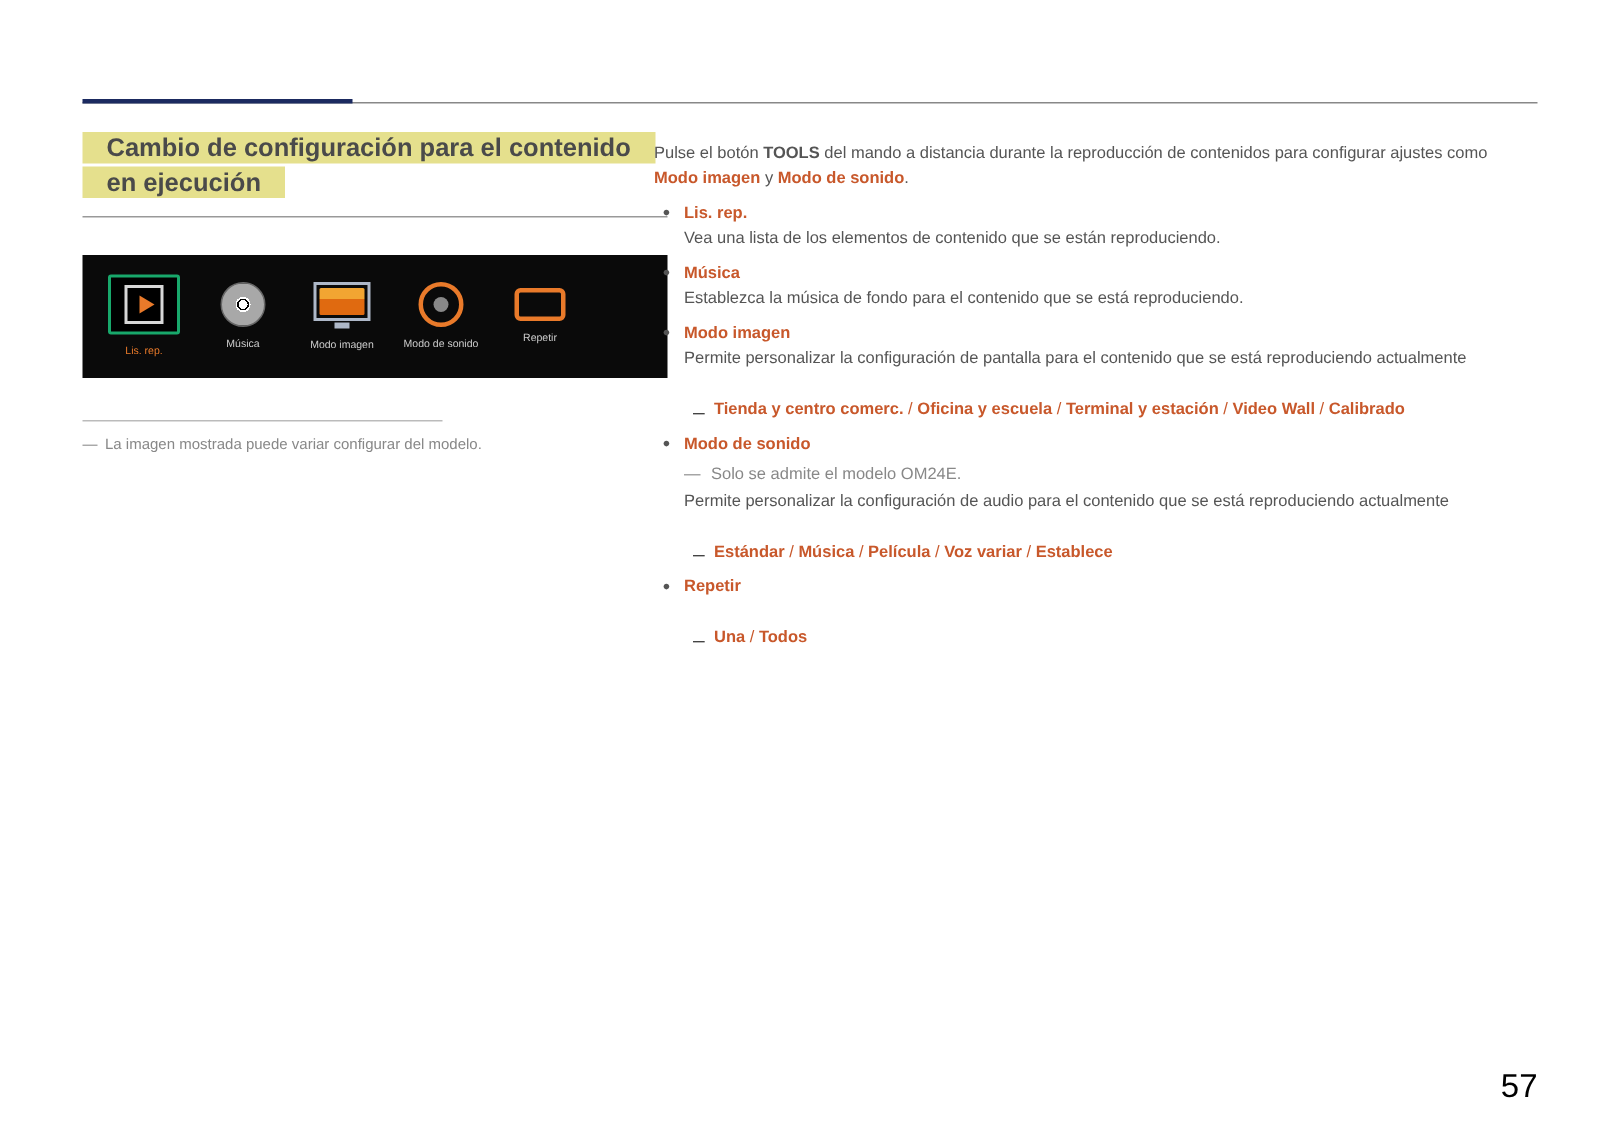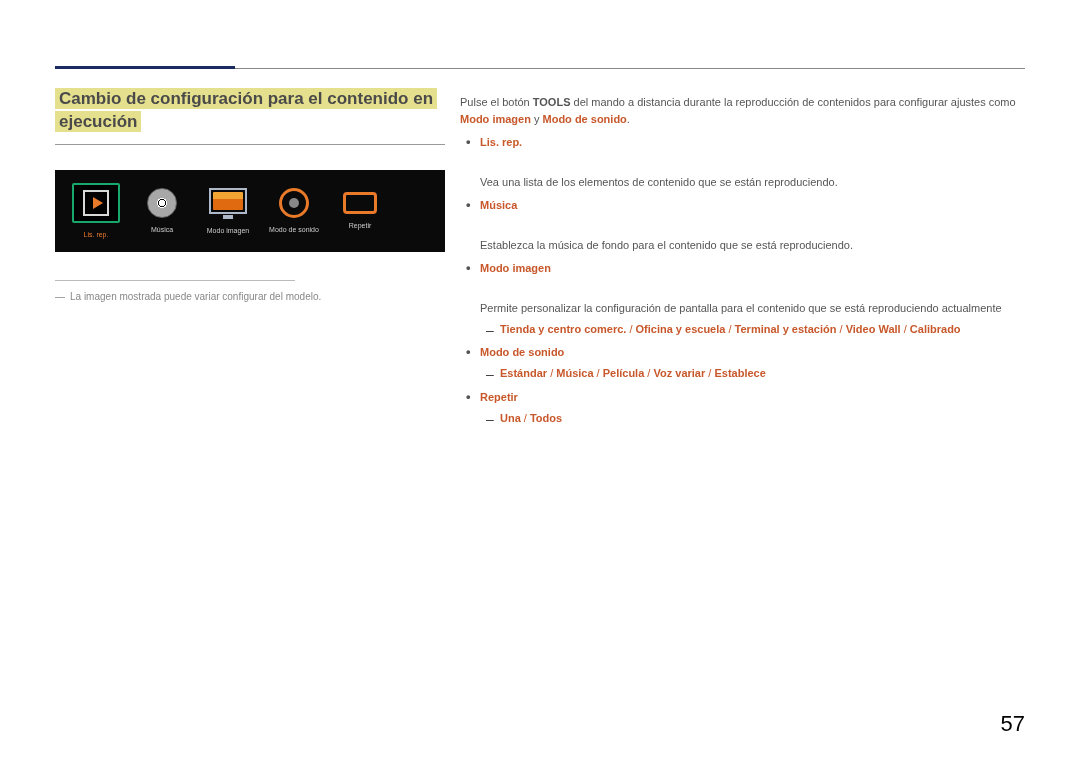--- a/index.html
+++ b/index.html
@@ -25,21 +25,21 @@
     font-size:17px;
     color:#4a4a4a;
     line-height:1.35;
     display:inline;
     padding:0;
   }
   .section-title .hl {
     background:#e5e08d;
     box-decoration-break:clone;
     -webkit-box-decoration-break:clone;
-    padding:1px 4px;
+    padding:1px 16px;
     margin-top:44px;
   }
   .title-rule {
     margin-top:10px;
     border:none;
     border-top:1px solid #999;
     width:100%;
   }
 
   
@@ -131,21 +131,21 @@
     font-size:10px;
     color:#888;
     display:flex;
     gap:5px;
   }
   .footnote .dash { flex:0 0 auto; }
 
   
   .right-col {
     position:absolute;
-    left:460px;
+    left:436px;
     top:94px;
     width:565px;
     font-size:11px;
     line-height:1.55;
     color:#555;
   }
   .bold { font-weight:700; }
   .accent { color:#c8582b; font-weight:600; }
   .sep { color:#c8582b; }
 
@@ -153,24 +153,24 @@
   ul.main > li { position:relative; padding-left:20px; margin-top:6px; }
   ul.main > li::before{
     content:"•";
     position:absolute; left:6px; top:0;
     color:#555;
     font-weight:700;
     font-size:13px;
     line-height:1.2;
   }
   ul.main > li .head { color:#c8582b; font-weight:700; }
-  ul.main > li .desc { color:#555; display:block;margin-top:23px; }
+  ul.main > li .desc { color:#555; display:block; }
 
   ul.sub { list-style:none; margin-top:3px; margin-bottom:3px; }
-  ul.sub > li { position:relative; padding-left:20px; margin-top:4px; }
+  ul.sub > li { position:relative; padding-left:20px; margin-top:17px; }
   ul.sub > li::before{
     content:"–";
     position:absolute; left:6px; top:-1px;
     color:#444;
     font-size:14px;
   }
 
   .note-line {
     position:relative;
     padding-left:18px;
@@ -260,20 +260,22 @@
       <span class="head">Modo imagen</span>
       <span class="desc">Permite personalizar la configuración de pantalla para el contenido que se está reproduciendo actualmente</span>
       <ul class="sub">
         <li>
           <span class="accent">Tienda y centro comerc.</span><span class="sep"> / </span><span class="accent">Oficina y escuela</span><span class="sep"> / </span><span class="accent">Terminal y estación</span><span class="sep"> / </span><span class="accent">Video Wall</span><span class="sep"> / </span><span class="accent">Calibrado</span>
         </li>
       </ul>
     </li>
     <li>
       <span class="head">Modo de sonido</span>
+      <div class="note-line"><span>Solo se admite el modelo OM24E.</span></div>
+      <span class="desc">Permite personalizar la configuración de audio para el contenido que se está reproduciendo actualmente</span>
       <ul class="sub">
         <li>
           <span class="accent">Estándar</span><span class="sep"> / </span><span class="accent">Música</span><span class="sep"> / </span><span class="accent">Película</span><span class="sep"> / </span><span class="accent">Voz variar</span><span class="sep"> / </span><span class="accent">Establece</span>
         </li>
       </ul>
     </li>
     <li>
       <span class="head">Repetir</span>
       <ul class="sub">
         <li>

